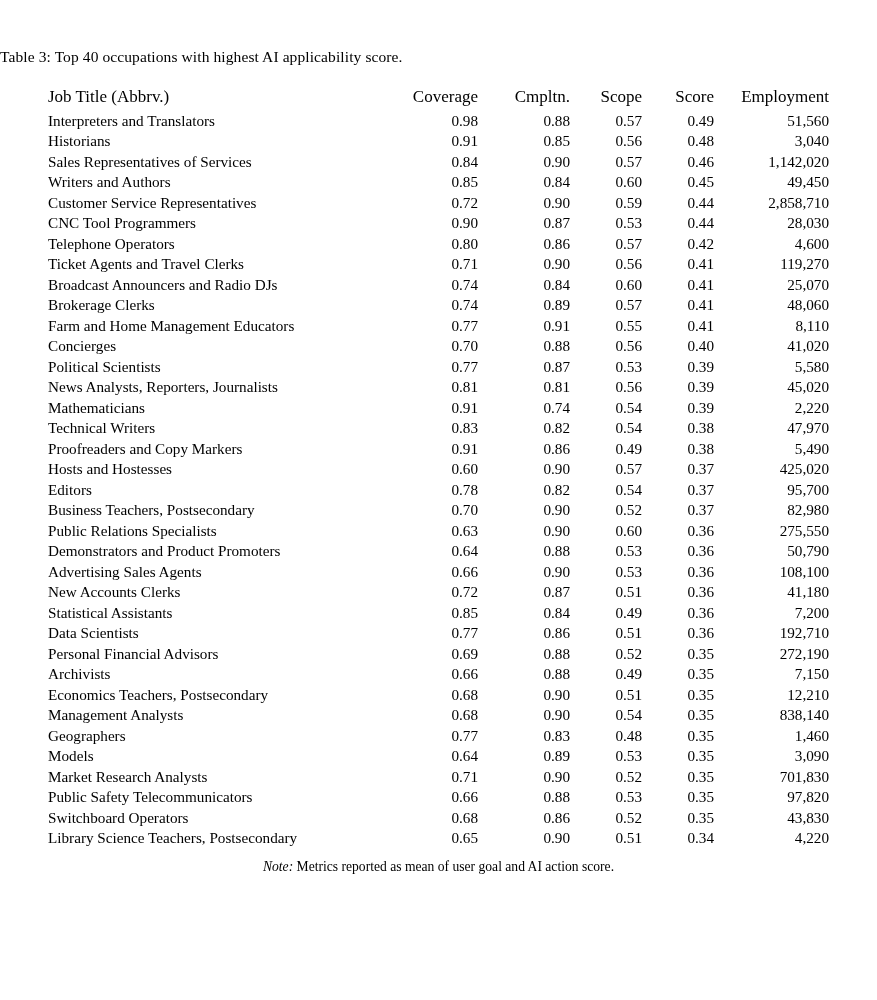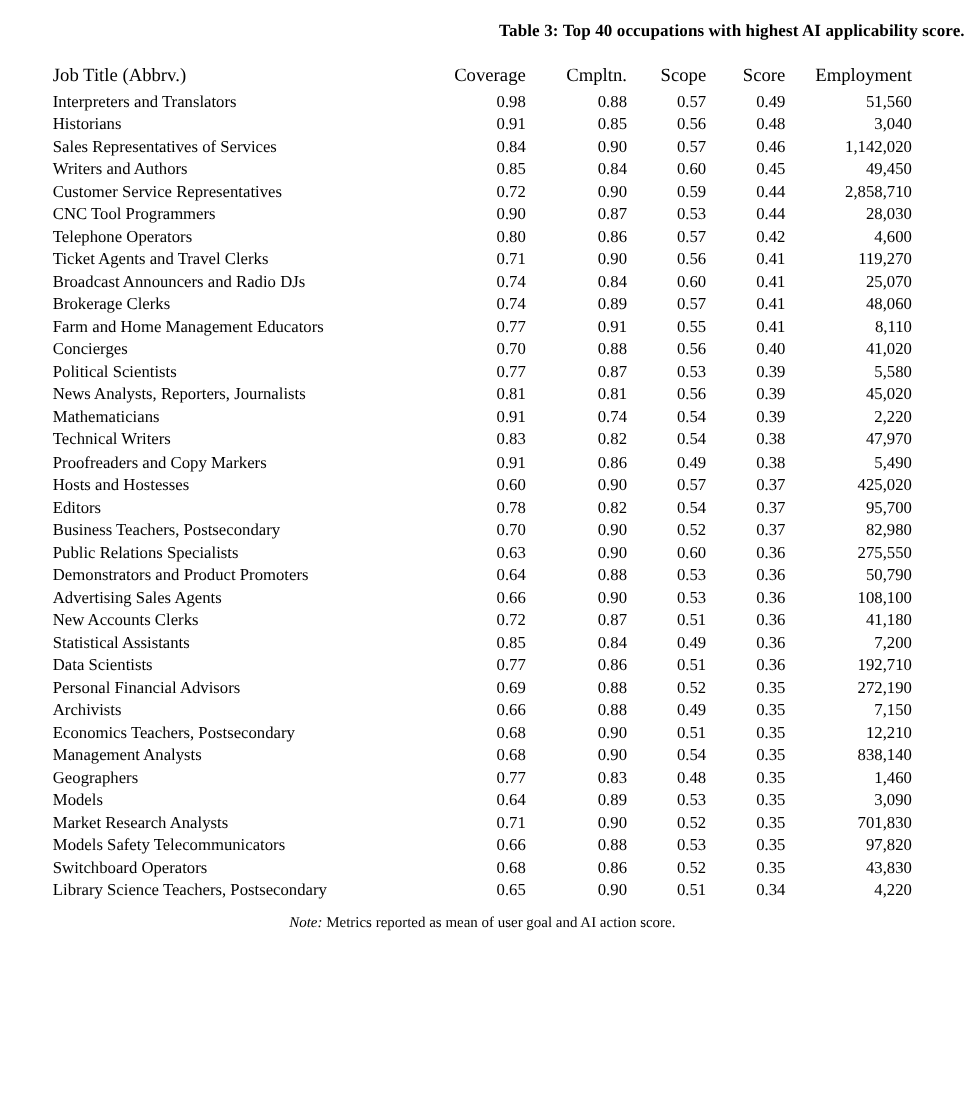--- a/index.html
+++ b/index.html
@@ -18,27 +18,26 @@
   .page {
     position: relative;
     width: 877px;
     height: 1000px;
     box-sizing: border-box;
     padding: 0;
     overflow: hidden;
   }
 
   .table-caption {
-    text-align: right;
+    text-align: left;
     font-size: 15.5px;
     line-height: 1.2;
     margin: 0;
-    padding-top: 20px;
+    padding-top: 48px;
     letter-spacing: 0.1px;
-    font-weight: bold;
   }
 
   .table-wrap {
     margin: 0 auto;
     width: 781px;
     padding-top: 20px;
   }
 
   table.booktabs {
     width: 781px;
@@ -389,21 +388,21 @@
           </tr>
           <tr>
             <td class="col-job">Market Research Analysts</td>
             <td class="col-num col-coverage">0.71</td>
             <td class="col-num col-cmpltn">0.90</td>
             <td class="col-num col-scope">0.52</td>
             <td class="col-num col-score">0.35</td>
             <td class="col-num col-employment">701,830</td>
           </tr>
           <tr>
-            <td class="col-job">Models Safety Telecommunicators</td>
+            <td class="col-job">Public Safety Telecommunicators</td>
             <td class="col-num col-coverage">0.66</td>
             <td class="col-num col-cmpltn">0.88</td>
             <td class="col-num col-scope">0.53</td>
             <td class="col-num col-score">0.35</td>
             <td class="col-num col-employment">97,820</td>
           </tr>
           <tr>
             <td class="col-job">Switchboard Operators</td>
             <td class="col-num col-coverage">0.68</td>
             <td class="col-num col-cmpltn">0.86</td>

